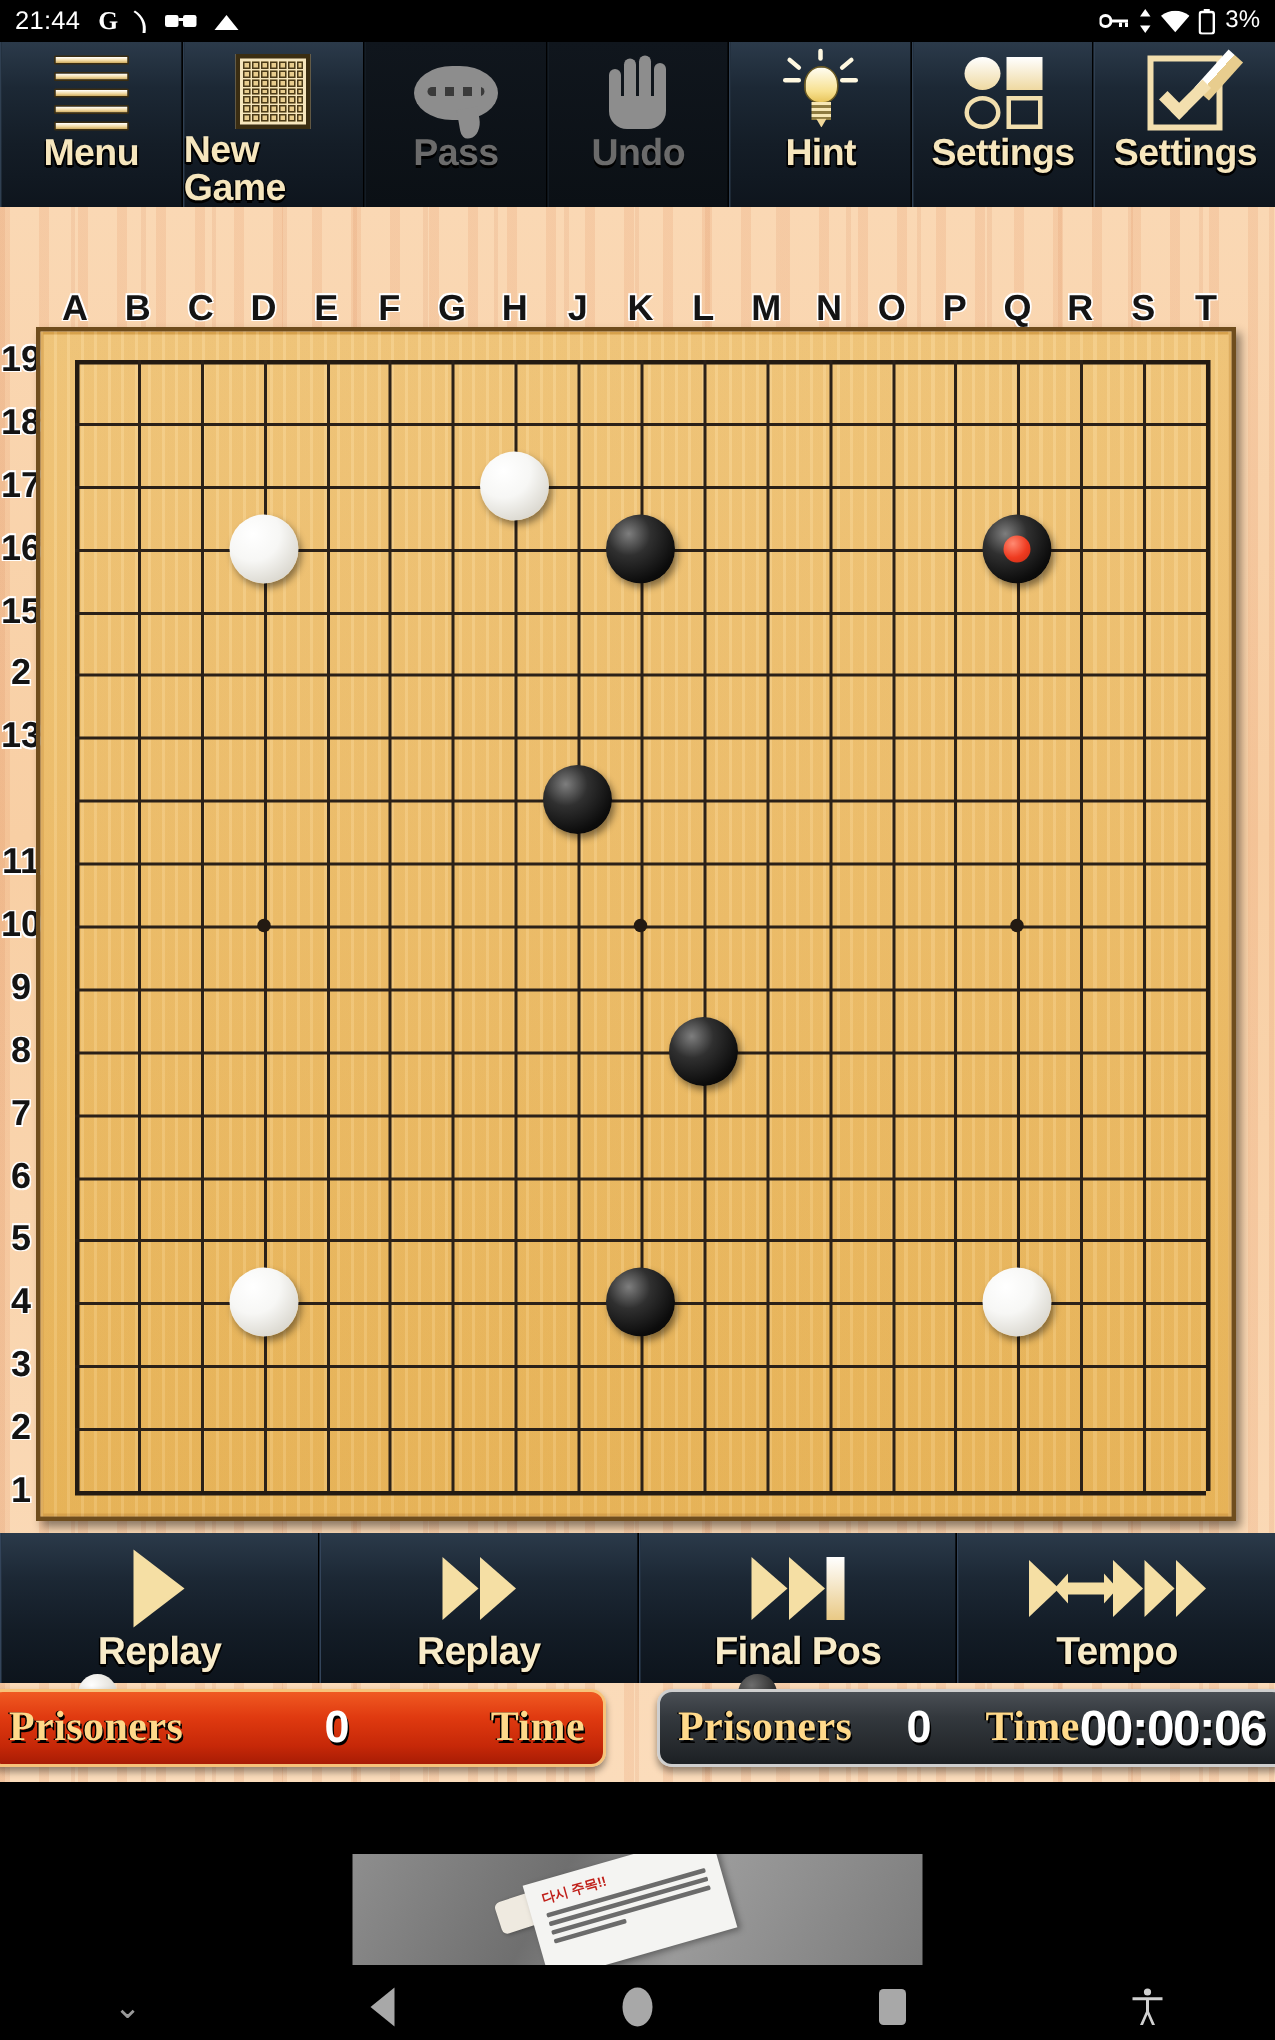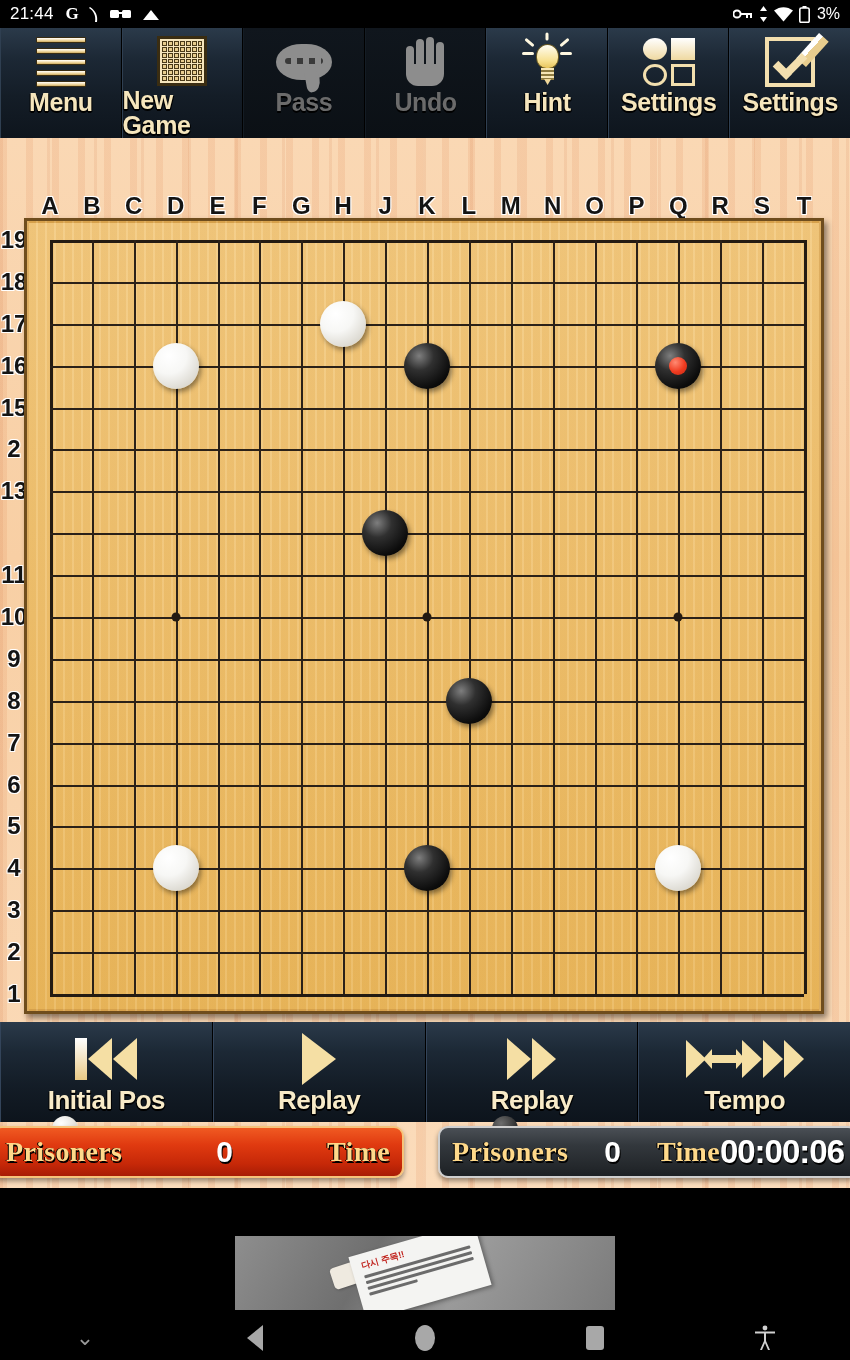--- a/index.html
+++ b/index.html
@@ -477,45 +477,45 @@
         <div class="stone black" style="left: 335.111px; top: 293.222px;"></div>
         <div class="stone black" style="left: 418.889px; top: 460.778px;"></div>
         <div class="stone white" style="left: 125.667px; top: 628.333px;"></div>
         <div class="stone black" style="left: 377px; top: 628.333px;"></div>
         <div class="stone white" style="left: 628.333px; top: 628.333px;"></div>
       </div>
   </div>
 
   <div class="navbar">
 
-    <div class="nav-btn">
-      <div class="nav-icon">
-        <div class="bar-v"></div>
-          <div class="tri-l"></div>
-          <div class="tri-l"></div>
-      </div>
-      <div class="nav-label">Initial Pos</div>
-    </div>
 
 
     <div class="nav-btn">
       <div class="nav-icon">
         <div class="tri-r" style="border-top-width:26px;border-bottom-width:26px;border-left-width:34px;"></div>
       </div>
       <div class="nav-label">Replay</div>
     </div>
 
     <div class="nav-btn">
       <div class="nav-icon">
         <div class="tri-r"></div>
           <div class="tri-r"></div>
       </div>
       <div class="nav-label">Replay</div>
     </div>
 
+    <div class="nav-btn">
+      <div class="nav-icon">
+        <div class="tri-r"></div>
+          <div class="tri-r"></div>
+          <div class="bar-v"></div>
+      </div>
+      <div class="nav-label">Final Pos</div>
+    </div>
 
     <div class="nav-btn" style="border-right:none">
       <div class="nav-icon">
         <div class="tri-r sm"></div>
         <div class="arrows-lr" style="margin:0 2px">
             <i></i>
           </div>
         <div class="tri-r sm"></div>
           <div class="tri-r sm"></div>
           <div class="tri-r sm"></div>

